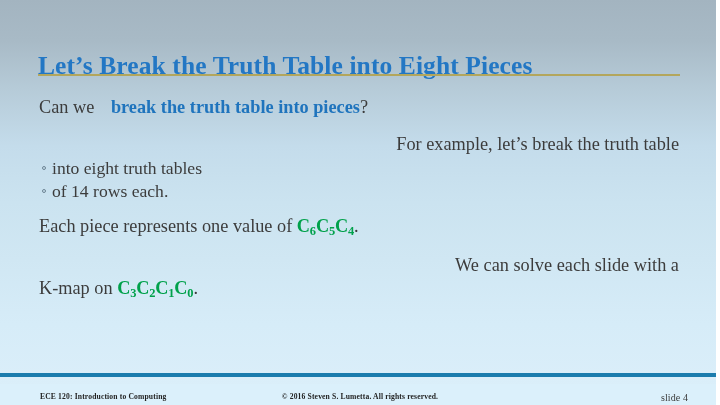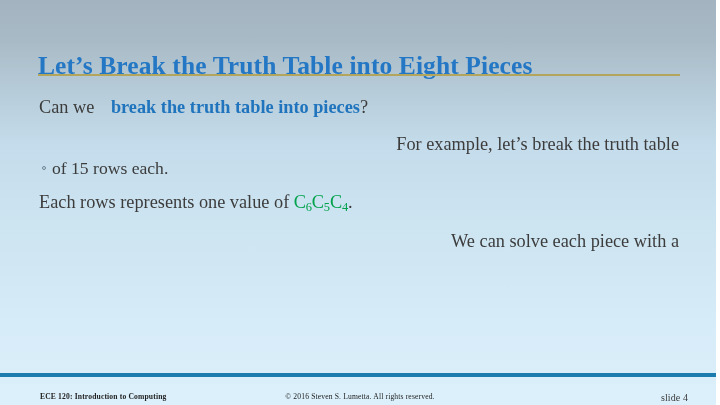--- a/index.html
+++ b/index.html
@@ -88,21 +88,21 @@
     box-sizing: border-box;
     background: transparent;
   }
   .blue-bold {
     color: #1f74bd;
     font-weight: bold;
     margin-left: 12px;
   }
   .green-var {
     color: #00a14b;
-    font-weight: normal;
+    font-weight: bold;
     letter-spacing: -0.2px;
   }
   .green-var sub {
     font-size: 0.68em;
     vertical-align: baseline;
     position: relative;
     bottom: -0.28em;
   }
   .spacer-sm { height: 7px; }
   .spacer-md { height: 11px; }
@@ -134,21 +134,21 @@
     color: #232323;
     letter-spacing: 0.15px;
   }
   .footer-center {
     position: absolute;
     left: 0;
     top: 8px;
     width: 720px;
     text-align: center;
     font-size: 7.6px;
-    font-weight: normal;
+    font-weight: bold;
     color: #232323;
     letter-spacing: 0.15px;
   }
   .footer-right {
     position: absolute;
     right: 32px;
     top: 8px;
     font-size: 10px;
     color: #3a3a3a;
     letter-spacing: 0.1px;
@@ -163,33 +163,37 @@
   <div class="title-rule"></div>
 
   <div class="body-block">
 
     <p class="line"><span>Can we </span><span class="blue-bold">break the truth table into pieces</span><span>?</span></p>
 
     <div class="spacer-sm"></div>
 
     <p class="line tight">For example, let’s break the truth table</p>
 
-
     <p class="bullet-line">
-      <span class="bullet-dot"></span><span>of 15 rows each.</span>
+      <span class="bullet-dot"></span><span>into eight truth tables</span>
     </p>
 
+    <p class="bullet-line">
+      <span class="bullet-dot"></span><span>of 14 rows each.</span>
+    </p>
+
     <div class="spacer-md"></div>
 
-    <p class="line"><span>Each rows represents one value of </span><span class="green-var"><span><span>C</span><sub>6</sub></span><span><span>C</span><sub>5</sub></span><span><span>C</span><sub>4</sub></span></span><span>.</span></p>
+    <p class="line"><span>Each piece represents one value of </span><span class="green-var"><span><span>C</span><sub>6</sub></span><span><span>C</span><sub>5</sub></span><span><span>C</span><sub>4</sub></span></span><span>.</span></p>
 
     <div class="spacer-sm"></div>
 
-    <p class="line tight">We can solve each piece with a</p>
-
+    <p class="line tight">We can solve each slide with a</p>
+
+    <p class="line"><span>K-map on </span><span class="green-var"><span><span>C</span><sub>3</sub></span><span><span>C</span><sub>2</sub></span><span><span>C</span><sub>1</sub></span><span><span>C</span><sub>0</sub></span></span><span>.</span></p>
 
   </div>
 
   <div class="footer-bar"></div>
   <div class="footer">
     <div class="footer-left">ECE 120: Introduction to Computing</div>
     <div class="footer-center">© 2016 Steven S. Lumetta.  All rights reserved.</div>
     <div class="footer-right">slide 4</div>
   </div>
 

